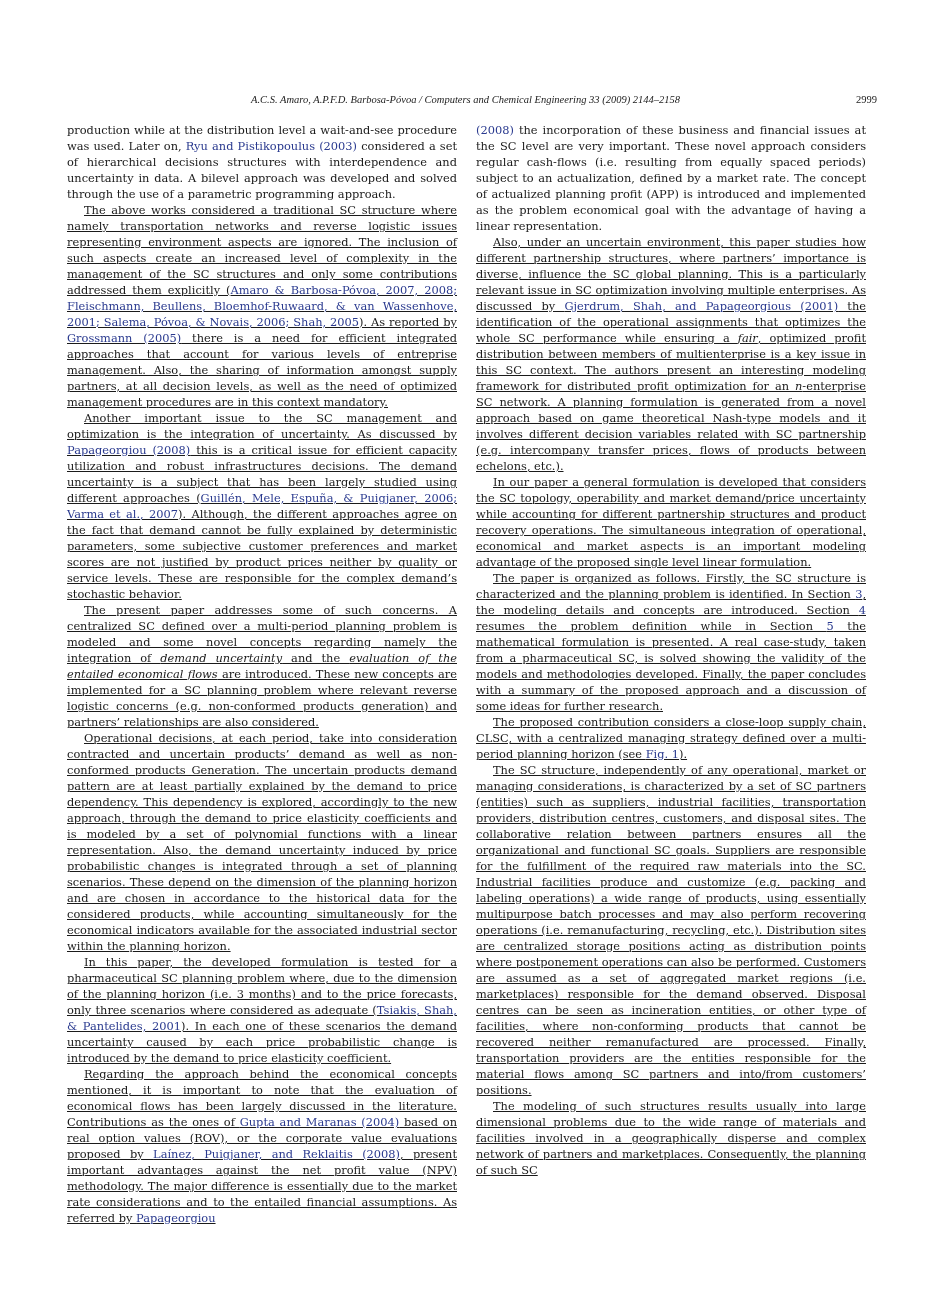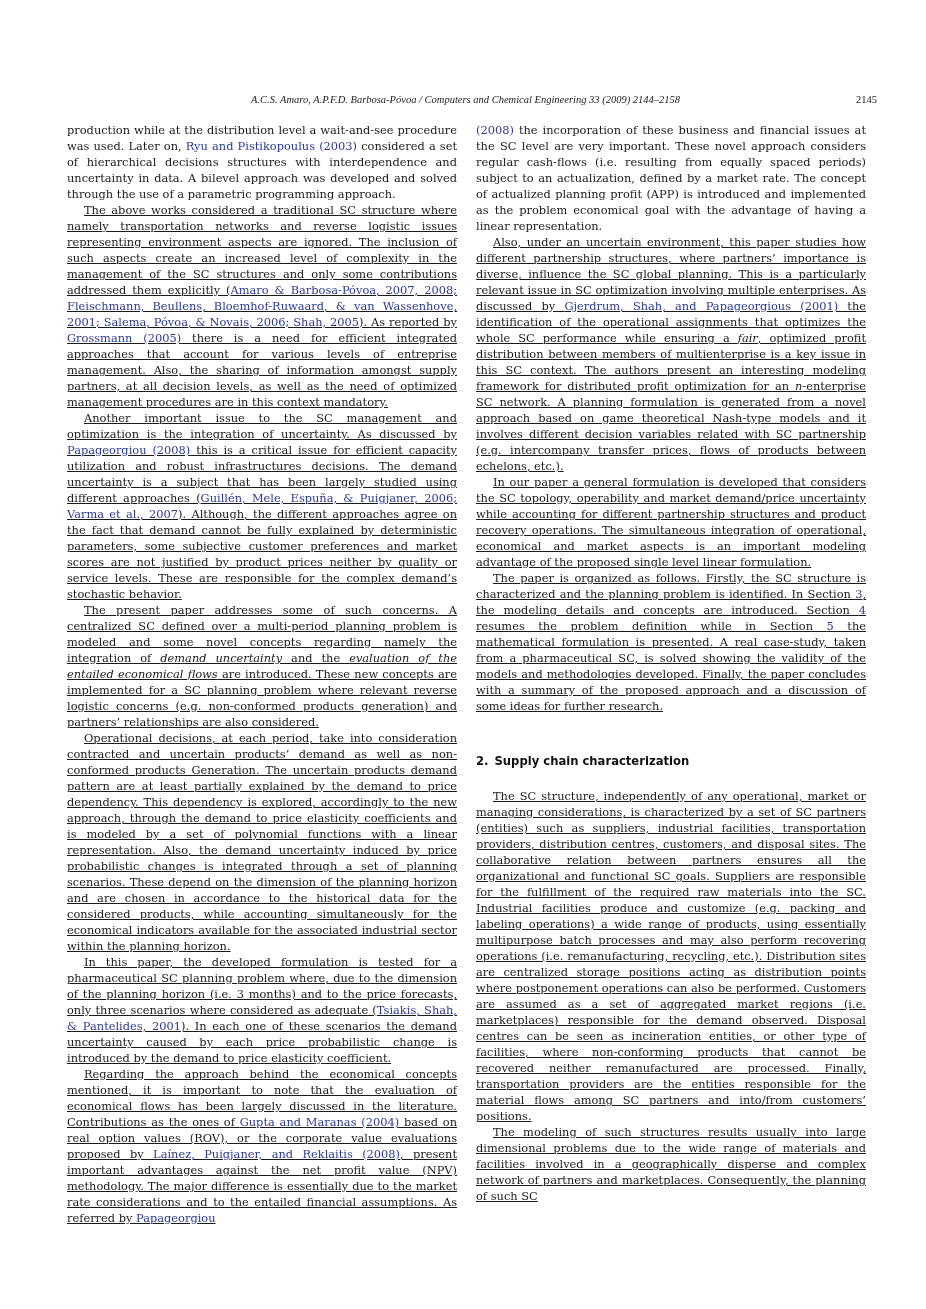--- a/index.html
+++ b/index.html
@@ -28,21 +28,21 @@
   }
   .heading .num { margin-right: 6px; }
 </style>
 </head>
 <body>
 
 <div class="page">
 
   <div class="running-head">
     <span class="journal">A.C.S. Amaro, A.P.F.D. Barbosa-Póvoa / Computers and Chemical Engineering 33 (2009) 2144–2158</span>
-    <span class="pageno">2145</span>
+    <span class="pageno">2999</span>
   </div>
 
   <div class="col col-left">
     <p><span>production while at the distribution level a wait-and-see procedure was used. Later on, </span><a class="lnk">Ryu and Pistikopoulus (2003)</a><span> considered a set of hierarchical decisions structures with interdependence and uncertainty in data. A bilevel approach was developed and solved through the use of a parametric programming approach.</span></p>
 
     <p class="ind"><span>The above works considered a traditional SC structure where namely transportation networks and reverse logistic issues representing environment aspects are ignored. The inclusion of such aspects create an increased level of complexity in the management of the SC structures and only some contributions addressed them explicitly (</span><a class="lnk">Amaro &amp; Barbosa-Póvoa, 2007, 2008; Fleischmann, Beullens, Bloemhof-Ruwaard, &amp; van Wassenhove, 2001; Salema, Póvoa, &amp; Novais, 2006; Shah, 2005</a><span>). As reported by </span><a class="lnk">Grossmann (2005)</a><span> there is a need for efficient integrated approaches that account for various levels of entreprise management. Also, the sharing of information amongst supply partners, at all decision levels, as well as the need of optimized management procedures are in this context mandatory.</span></p>
 
     <p class="ind"><span>Another important issue to the SC management and optimization is the integration of uncertainty. As discussed by </span><a class="lnk">Papageorgiou (2008)</a><span> this is a critical issue for efficient capacity utilization and robust infrastructures decisions. The demand uncertainty is a subject that has been largely studied using different approaches (</span><a class="lnk">Guillén, Mele, Espuña, &amp; Puigjaner, 2006; Varma et al., 2007</a><span>). Although, the different approaches agree on the fact that demand cannot be fully explained by deterministic parameters, some subjective customer preferences and market scores are not justified by product prices neither by quality or service levels. These are responsible for the complex demand’s stochastic behavior.</span></p>
 
     <p class="ind"><span>The present paper addresses some of such concerns. A centralized SC defined over a multi-period planning problem is modeled and some novel concepts regarding namely the integration of </span><span class="it">demand uncertainty</span><span> and the </span><span class="it">evaluation of the entailed economical flows</span><span> are introduced. These new concepts are implemented for a SC planning problem where relevant reverse logistic concerns (e.g. non-conformed products generation) and partners’ relationships are also considered.</span></p>
@@ -56,21 +56,21 @@
 
   <div class="col col-right">
     <p><a class="lnk">(2008)</a><span> the incorporation of these business and financial issues at the SC level are very important. These novel approach considers regular cash-flows (i.e. resulting from equally spaced periods) subject to an actualization, defined by a market rate. The concept of actualized planning profit (APP) is introduced and implemented as the problem economical goal with the advantage of having a linear representation.</span></p>
 
     <p class="ind"><span>Also, under an uncertain environment, this paper studies how different partnership structures, where partners’ importance is diverse, influence the SC global planning. This is a particularly relevant issue in SC optimization involving multiple enterprises. As discussed by </span><a class="lnk">Gjerdrum, Shah, and Papageorgious (2001)</a><span> the identification of the operational assignments that optimizes the whole SC performance while ensuring a </span><span class="it">fair</span><span>, optimized profit distribution between members of multienterprise is a key issue in this SC context. The authors present an interesting modeling framework for distributed profit optimization for an </span><span class="it">n</span><span>-enterprise SC network. A planning formulation is generated from a novel approach based on game theoretical Nash-type models and it involves different decision variables related with SC partnership (e.g. intercompany transfer prices, flows of products between echelons, etc.).</span></p>
 
     <p class="ind">In our paper a general formulation is developed that considers the SC topology, operability and market demand/price uncertainty while accounting for different partnership structures and product recovery operations. The simultaneous integration of operational, economical and market aspects is an important modeling advantage of the proposed single level linear formulation.</p>
 
     <p class="ind"><span>The paper is organized as follows. Firstly, the SC structure is characterized and the planning problem is identified. In Section </span><a class="lnk">3</a><span>, the modeling details and concepts are introduced. Section </span><a class="lnk">4</a><span> resumes the problem definition while in Section </span><a class="lnk">5</a><span> the mathematical formulation is presented. A real case-study, taken from a pharmaceutical SC, is solved showing the validity of the models and methodologies developed. Finally, the paper concludes with a summary of the proposed approach and a discussion of some ideas for further research.</span></p>
 
-    <div class="heading"><span class="num">2.</span><span>Supply chain characterization</span></div>
 
+    <p class="ind"><span>The proposed contribution considers a close-loop supply chain, CLSC, with a centralized managing strategy defined over a multi-period planning horizon (see </span><a class="lnk">Fig. 1</a><span>).</span></p>
 
     <p class="ind">The SC structure, independently of any operational, market or managing considerations, is characterized by a set of SC partners (entities) such as suppliers, industrial facilities, transportation providers, distribution centres, customers, and disposal sites. The collaborative relation between partners ensures all the organizational and functional SC goals. Suppliers are responsible for the fulfillment of the required raw materials into the SC. Industrial facilities produce and customize (e.g. packing and labeling operations) a wide range of products, using essentially multipurpose batch processes and may also perform recovering operations (i.e. remanufacturing, recycling, etc.). Distribution sites are centralized storage positions acting as distribution points where postponement operations can also be performed. Customers are assumed as a set of aggregated market regions (i.e. marketplaces) responsible for the demand observed. Disposal centres can be seen as incineration entities, or other type of facilities, where non-conforming products that cannot be recovered neither remanufactured are processed. Finally, transportation providers are the entities responsible for the material flows among SC partners and into/from customers’ positions.</p>
 
     <p class="ind">The modeling of such structures results usually into large dimensional problems due to the wide range of materials and facilities involved in a geographically disperse and complex network of partners and marketplaces. Consequently, the planning of such SC</p>
   </div>
 
 </div>
 
 </body></html>

